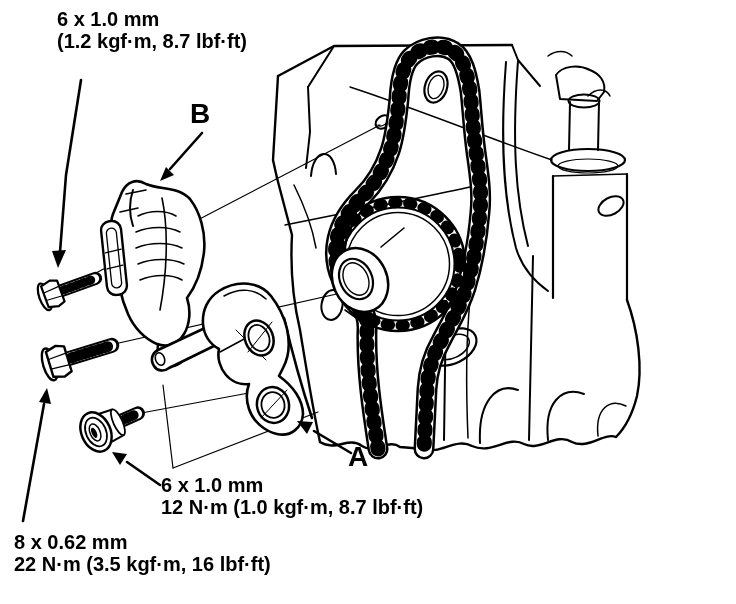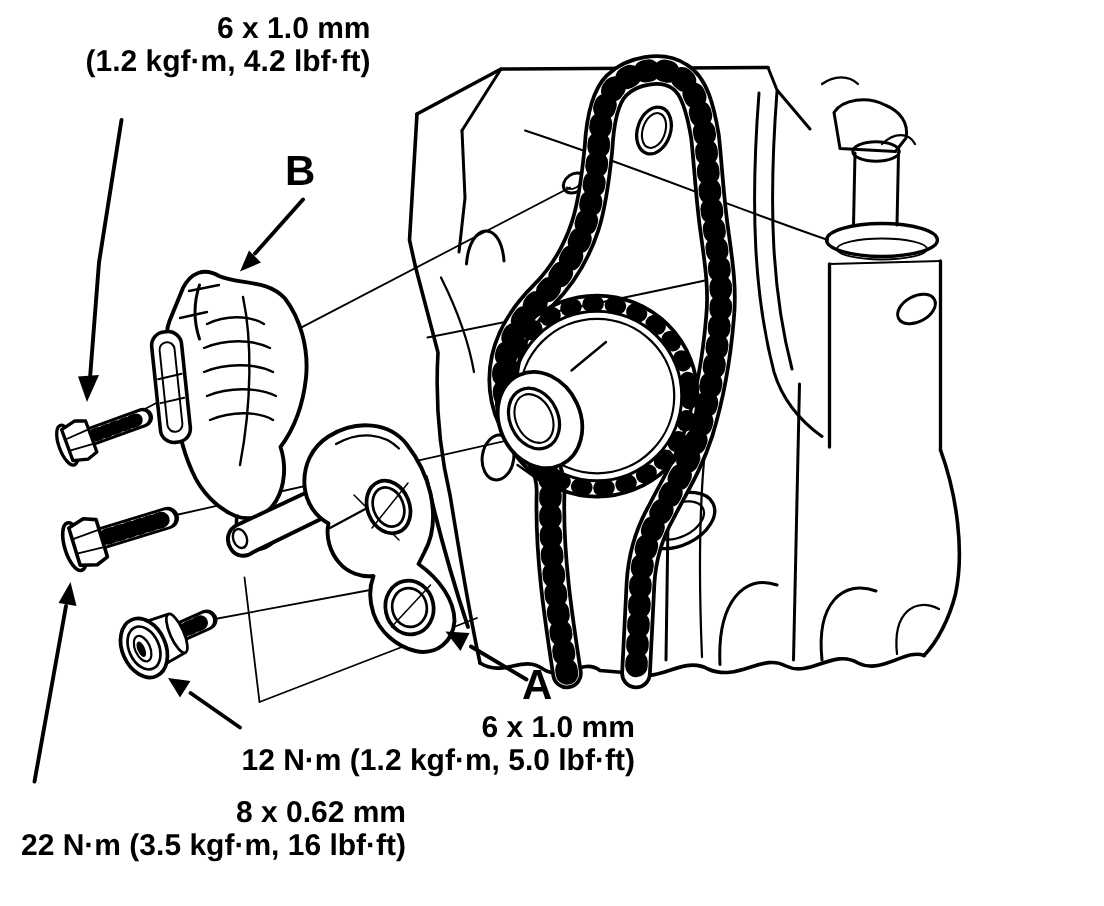--- a/index.html
+++ b/index.html
@@ -1,21 +1,20 @@
 <!DOCTYPE html>
 <html style="--ink: #000000; --paper: #ffffff;"><head>
 <meta charset="utf-8">
 <style>
   :root { --ink:#000000; --paper:#ffffff; }
   html,body { margin:0; padding:0; background:var(--paper); }
   #stage {
     position:relative; width:736px; height:604px;
     background:var(--paper); overflow:hidden;
     font-family:"Liberation Sans", sans-serif;
-    text-align:right;
   }
   #art { position:absolute; left:0; top:0; }
   .callout {
     position:absolute; color:var(--ink); font-weight:bold;
     font-size:20px; line-height:22px; white-space:nowrap;
     letter-spacing:0px;
   }
   .part-letter {
     position:absolute; color:var(--ink); font-weight:bold;
     font-size:28px; line-height:28px;
@@ -202,30 +201,30 @@
     </g>
     <g>
       <path d="M160,485 L127,462" fill="none" stroke-width="2.6"></path>
       <polygon points="112,452 127,454 120,465" stroke="none"></polygon>
     </g>
   </g>
 </svg>
 
 <div class="callout" style="left:57px; top:8px;">
   <div>6 x 1.0 mm</div>
-  <div>(1.2 kgf·m, 4.2 lbf·ft)</div>
+  <div>(1.2 kgf·m, 8.7 lbf·ft)</div>
 </div>
 
 <div class="part-letter" style="left:190px; top:100px;">B</div>
 
 <div class="part-letter" style="left:348px; top:443px;">A</div>
 
 <div class="callout" style="left:161px; top:474px;">
   <div>6 x 1.0 mm</div>
-  <div>12 N·m (1.2 kgf·m, 5.0 lbf·ft)</div>
+  <div>12 N·m (1.0 kgf·m, 8.7 lbf·ft)</div>
 </div>
 
 <div class="callout" style="left:14px; top:531px;">
   <div>8 x 0.62 mm</div>
   <div>22 N·m (3.5 kgf·m, 16 lbf·ft)</div>
 </div>
 
 </div>
 
 </body></html>

